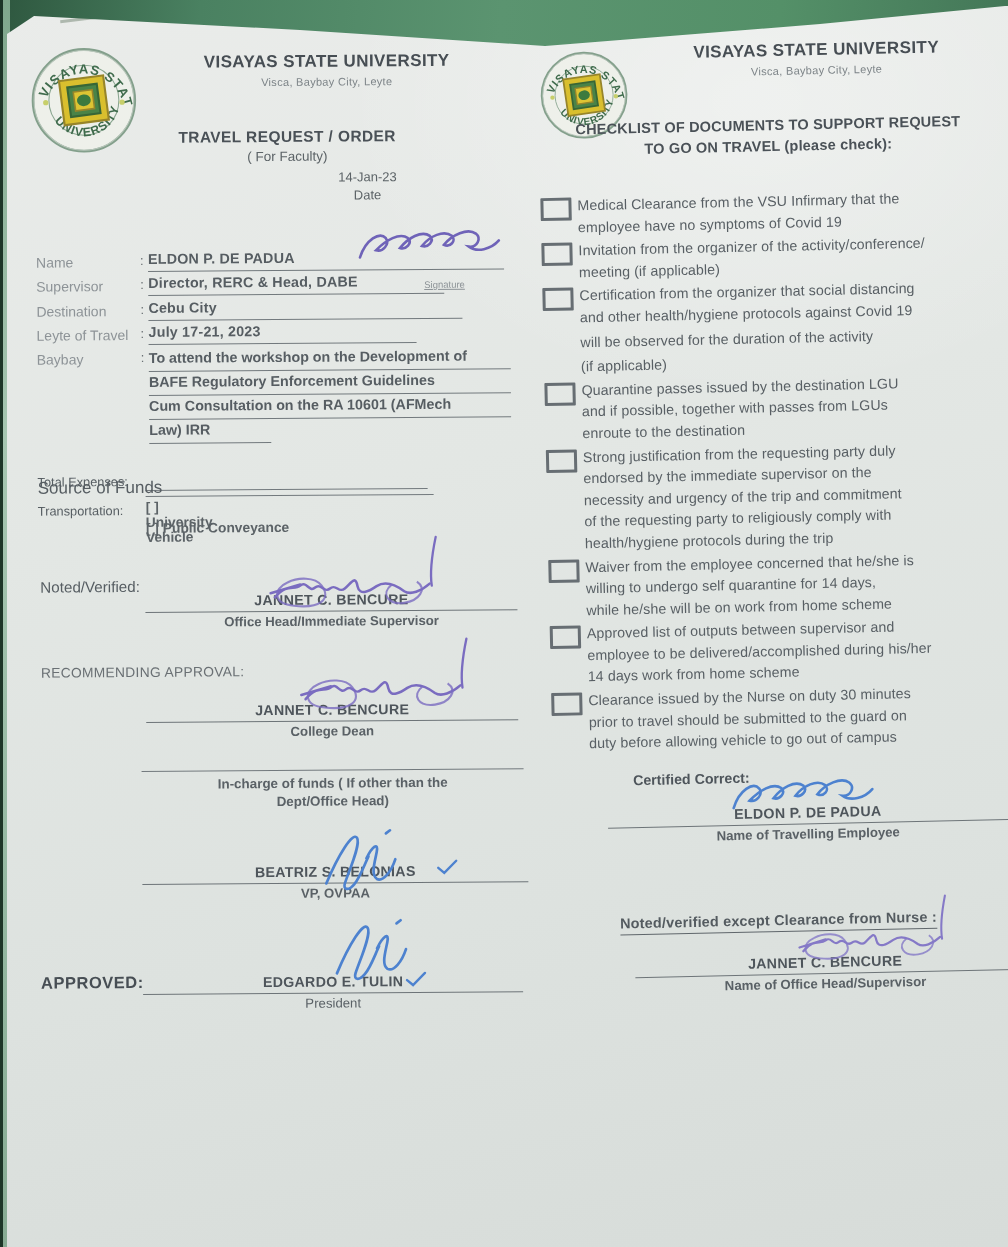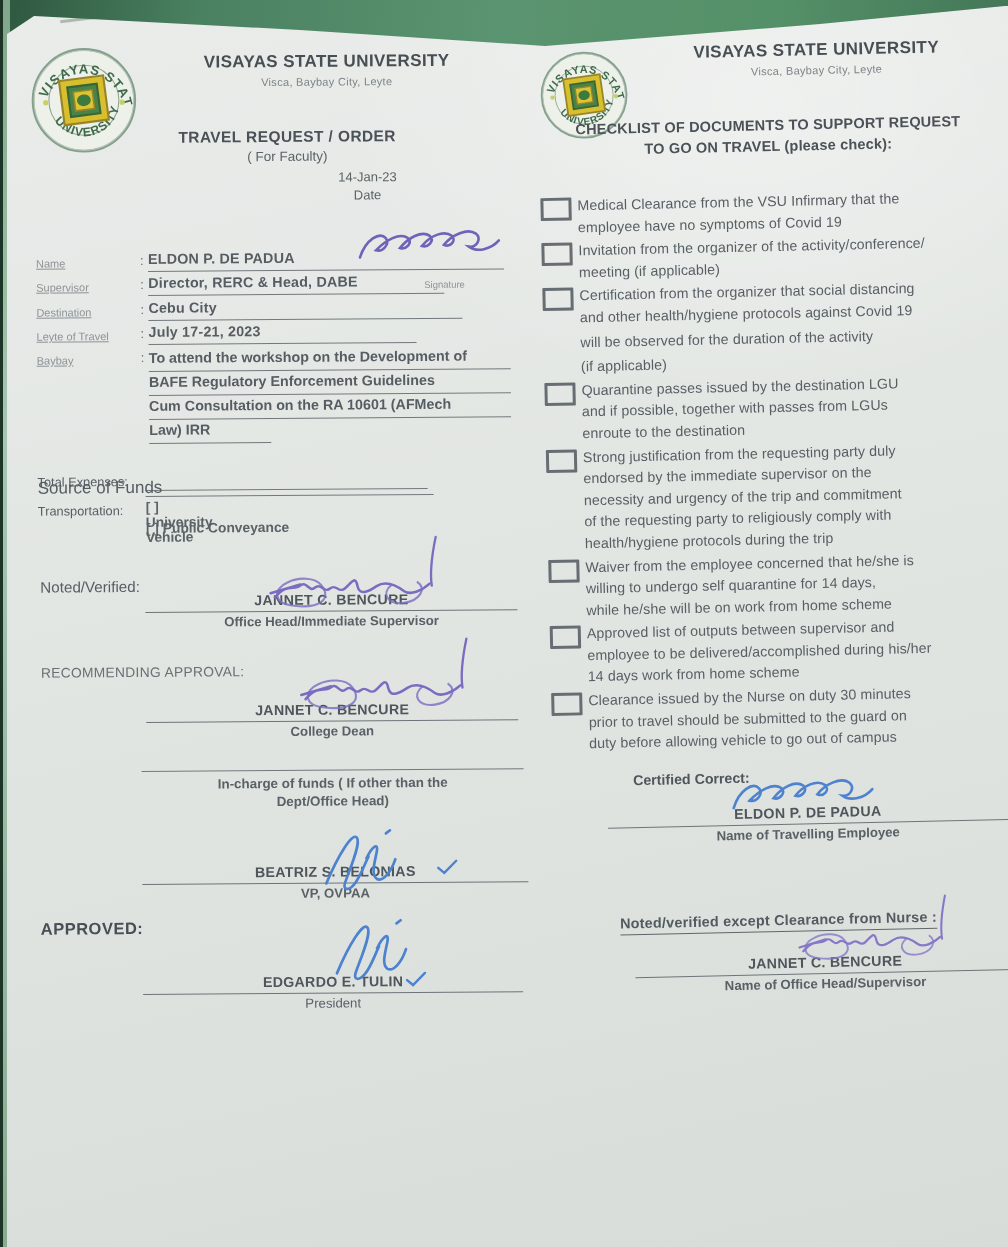--- a/index.html
+++ b/index.html
@@ -29,25 +29,25 @@
 
   .abs{position:absolute;}
   .ctr{text-align:center;}
   .univ-name{font-size:17px;font-weight:bold;color:#474e54;letter-spacing:.4px;}
   .univ-addr{font-size:11px;color:#7d8488;letter-spacing:.3px;}
   .form-title{font-size:15.5px;font-weight:bold;color:#4a5157;letter-spacing:.4px;}
   .form-sub{font-size:13.5px;color:#5c6367;}
   .date-val{font-size:13px;color:#5c6367;}
   .chk-title{font-size:14.5px;font-weight:bold;color:#4a5157;letter-spacing:.2px;}
 
-  .f-label{font-size:11px;color:#8d9397;text-decoration:underline;}
+  .f-label{font-size:14px;color:#8d9397;}
   .f-colon{font-size:13px;color:#6a7074;}
   .f-value{font-size:14.3px;font-weight:bold;color:#565d62;letter-spacing:.2px;white-space:nowrap;}
   .rule-b{border-bottom:1.6px solid #72797d;}
-  .sig-small{font-size:9.5px;color:#8d9397;}
+  .sig-small{font-size:9.5px;color:#8d9397;text-decoration:underline;}
 
   .opt{font-size:13.8px;color:#5c6367;font-weight:bold;}
 
   .sec-label{font-size:15px;color:#565d62;}
   .sec-label-caps{font-size:13.8px;color:#6a7074;letter-spacing:.3px;}
   .big-label{font-size:16.5px;font-weight:bold;color:#474e54;letter-spacing:.5px;}
 
   .sig-block{position:absolute;text-align:center;}
   .sig-name{font-size:14.2px;font-weight:bold;color:#4e555b;letter-spacing:.3px;position:relative;z-index:2;}
   .sig-rule{border-bottom:1.7px solid #6d7478;height:2px;margin-top:1px;}
@@ -214,21 +214,21 @@
         </svg>
       <svg class="sig-svg" style="left:404px;top:820px" width="22" height="16" viewBox="0 0 22 16" stroke="#4d82cf">
           <use href="#tick-mark"></use>
         </svg>
       <div class="sig-block" style="left:110px;top:824px;width:386px">
         <div class="sig-name">BEATRIZ S. BELONIAS</div>
         <div class="sig-rule"></div>
         <div class="sig-title">VP, OVPAA</div>
       </div>
 
-      <div class="abs big-label" style="left:8px;top:878px">APPROVED:</div>
+      <div class="abs big-label" style="left:8px;top:932px">APPROVED:</div>
       <svg class="sig-svg" style="left:292px;top:878px" width="90" height="62" viewBox="0 0 80 60" stroke="#4d82cf">
           <use href="#sig-flourish-b"></use>
         </svg>
       <svg class="sig-svg" style="left:372px;top:932px" width="22" height="16" viewBox="0 0 22 16" stroke="#4d82cf">
           <use href="#tick-mark"></use>
         </svg>
       <div class="sig-block" style="left:110px;top:934px;width:380px">
         <div class="sig-name">EDGARDO E. TULIN</div>
         <div class="sig-rule"></div>
         <div class="sig-title" style="font-weight:normal">President</div>

